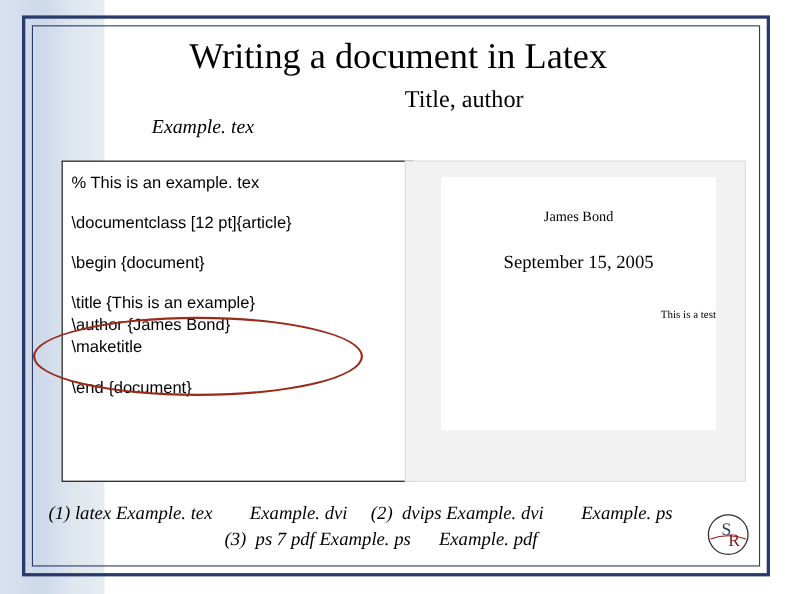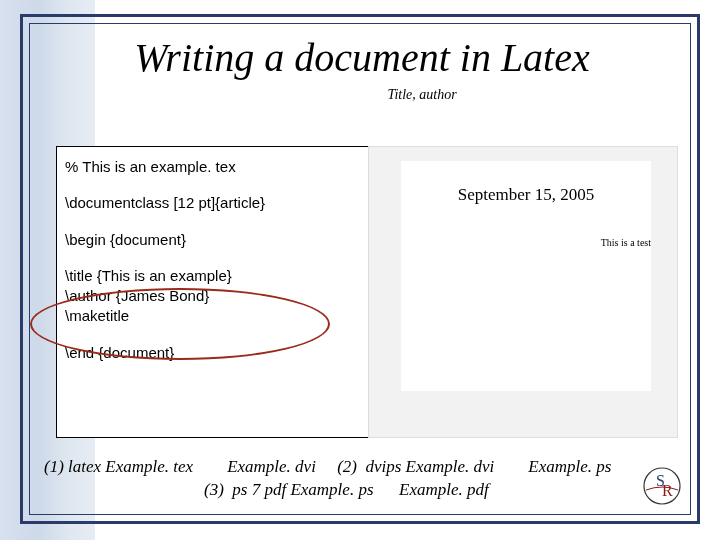--- a/index.html
+++ b/index.html
@@ -30,29 +30,27 @@
     position: absolute;
     left: 6px; top: 6px; right: 6px; bottom: 6px;
     border: 1.5px solid #2a3a6a;
   }
   .content {
     position: absolute;
     left: 38px; top: 30px;
     width: 648px; height: 480px;
   }
   .title {
-    font-style: italic;
-    font-size: 40px;
+    font-size: 33px;
     text-align: center;
     color: #000;
     margin-top: 4px;
   }
   .subtitle {
-    font-style: italic;
-    font-size: 14px;
+    font-size: 22px;
     text-align: center;
     color: #000;
     margin-top: 6px;
     margin-left: 120px;
   }
   .filelabel {
     font-style: italic;
     font-size: 18px;
     margin-left: 100px;
     margin-top: 2px;
@@ -127,37 +125,39 @@
 <div class="bg-strip"></div>
 
 <div class="outer-frame">
   <div class="inner-frame"></div>
 </div>
 
 <div class="content">
 
   <div class="title">Writing a document in Latex</div>
   <div class="subtitle">Title, author</div>
+  <div class="filelabel">Example. tex</div>
 
   <div class="codebox">
     <div class="blk">% This is an example. tex</div>
     <div class="blk">\documentclass [12 pt]{article}</div>
     <div class="blk">\begin {document}</div>
     <div class="blk">
       <div>\title {This is an example}</div>
       <div>\author {James Bond}</div>
       <div>\maketitle</div>
     </div>
     <div class="blk">\end {document}</div>
   </div>
 
   <div class="ellipse"></div>
 
   <div class="preview">
     <div class="preview-inner">
+      <div class="pv-author">James Bond</div>
       <div class="pv-date">September 15, 2005</div>
       <div class="pv-body">This is a test</div>
     </div>
   </div>
 
   <div class="bottomrow">
     <div class="r1">(1) latex Example. tex        Example. dvi     (2)  dvips Example. dvi        Example. ps</div>
     <div class="r2">(3)  ps 7 pdf Example. ps      Example. pdf</div>
   </div>
 

